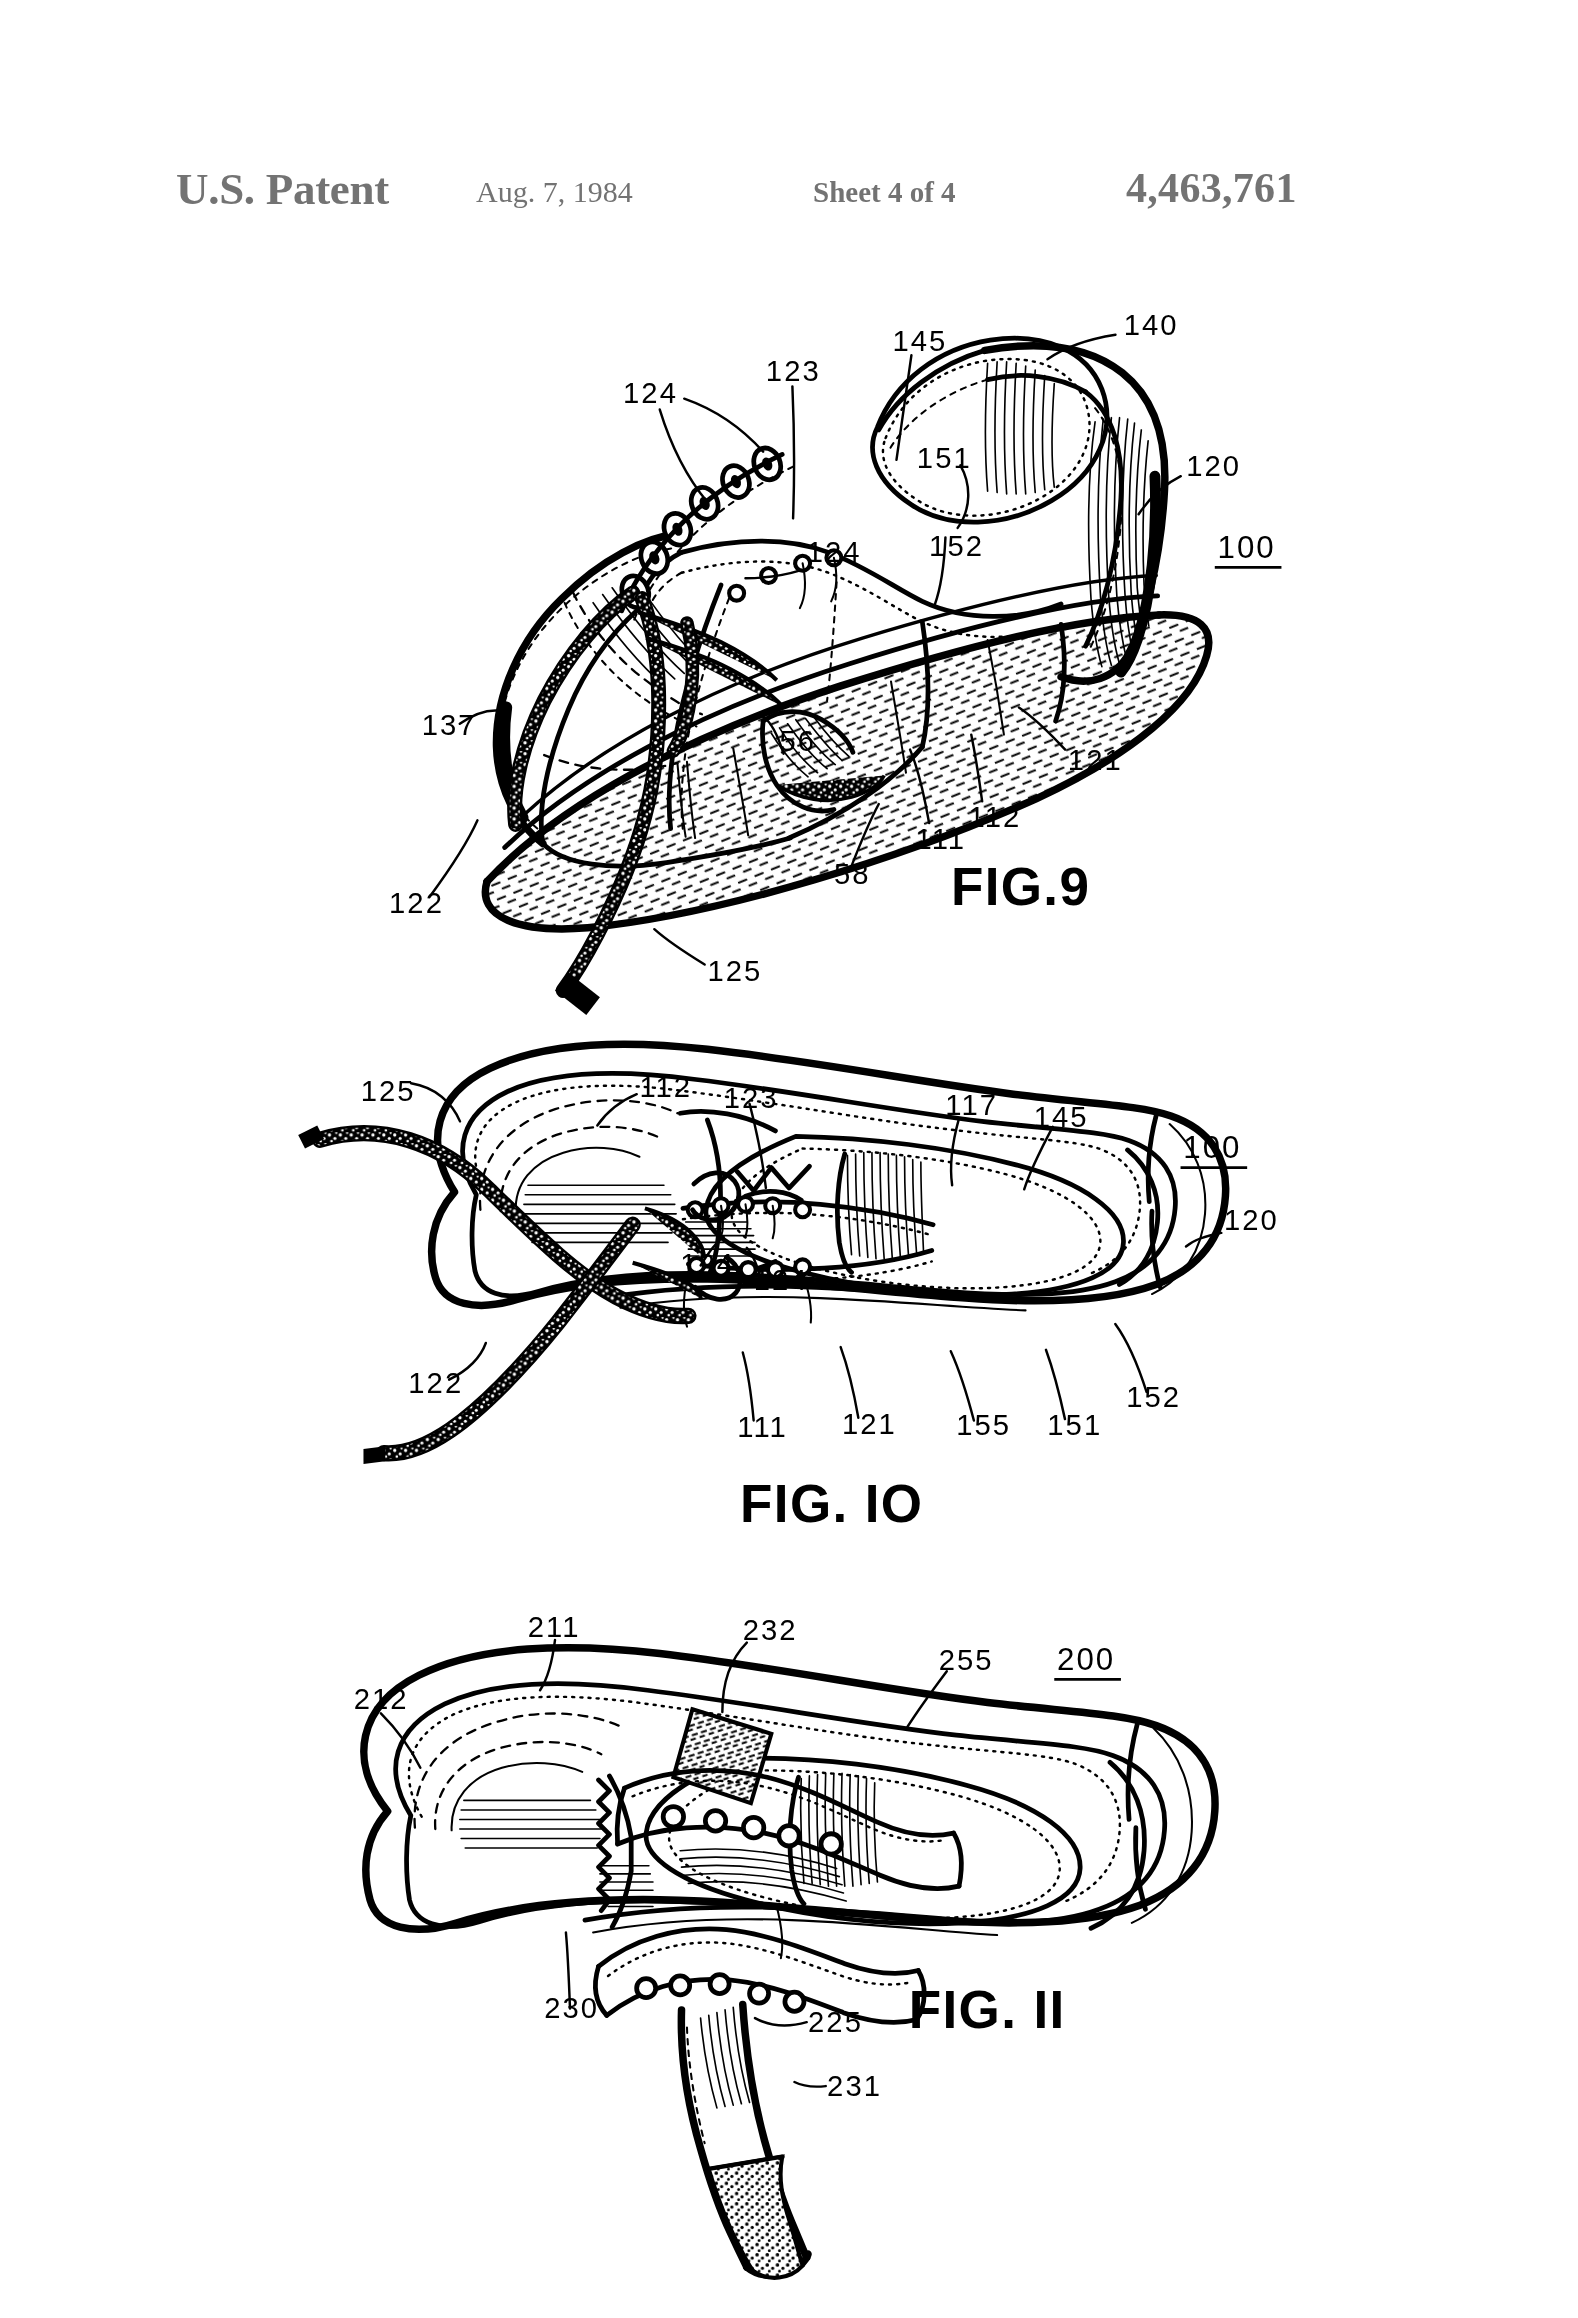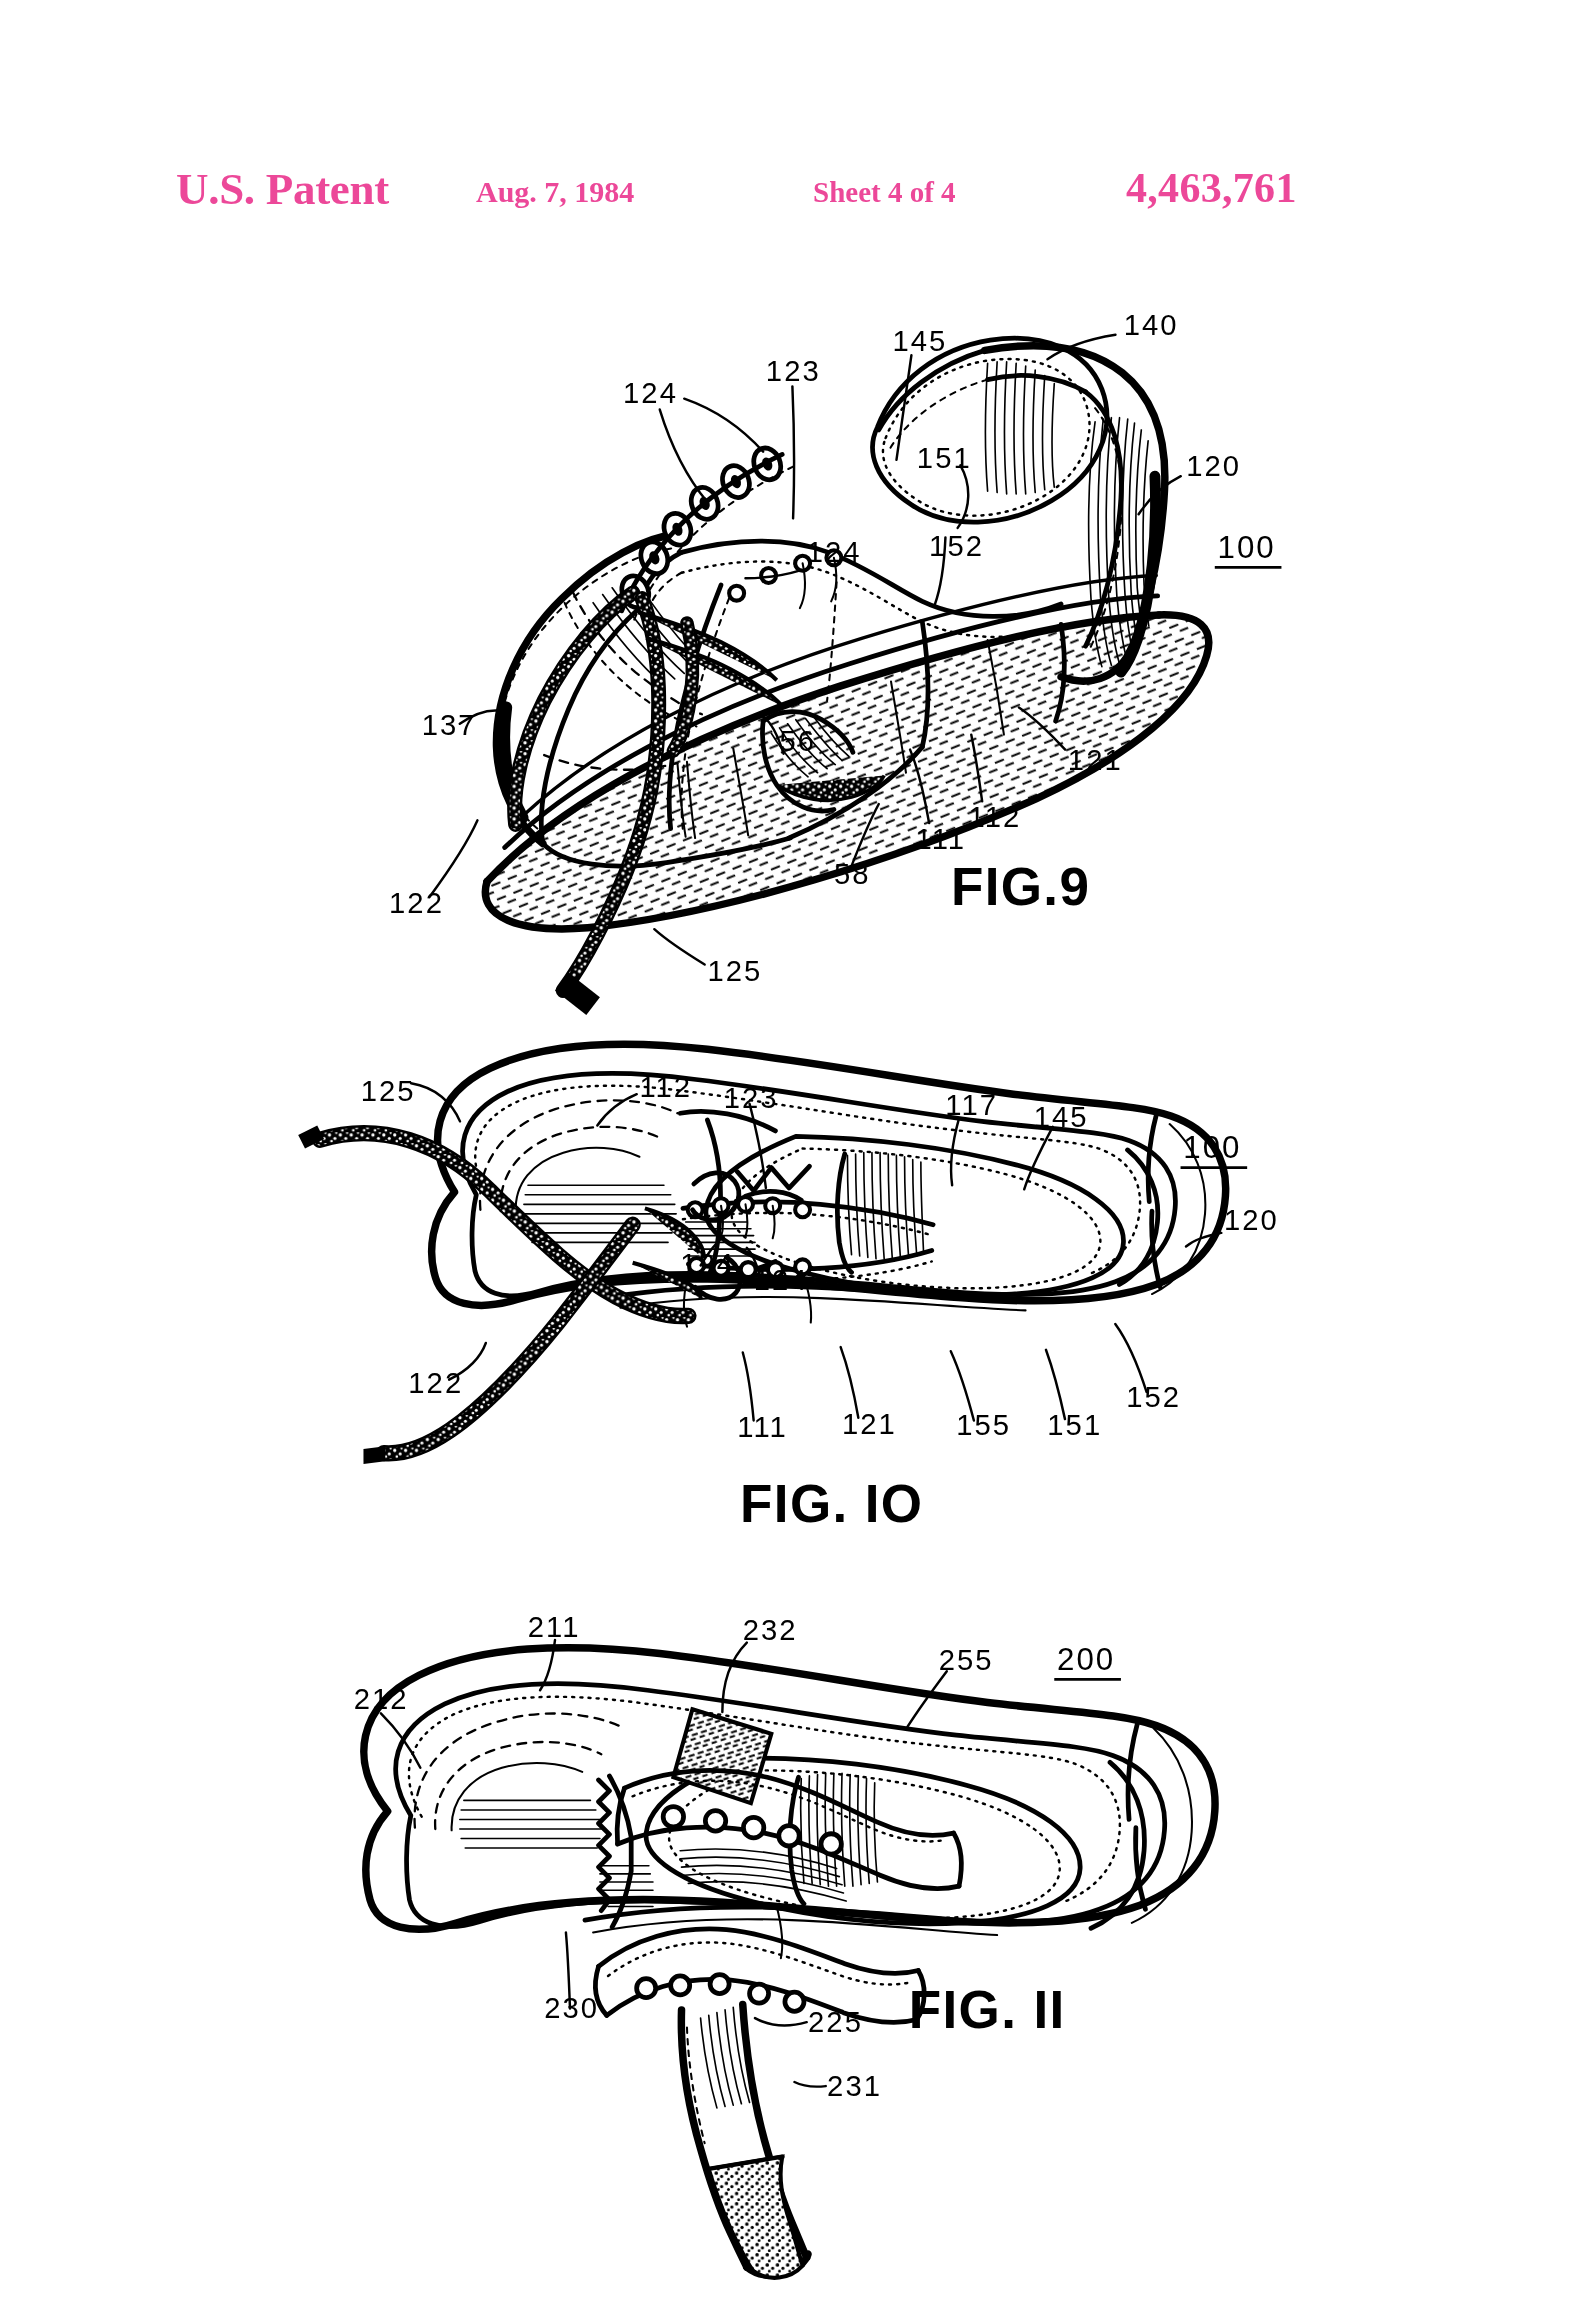--- a/index.html
+++ b/index.html
@@ -7,27 +7,27 @@
     width:1578px;height:2319px;position:relative;overflow:hidden;
     font-family:"Liberation Serif", serif;
     color:#000;
   }
   #sheet{position:absolute;inset:0;background:#fff;}
 
   
   #hdr{
     position:absolute;left:0;top:156px;width:1578px;height:82px;
   }
-  #hdr .hd{position:absolute;white-space:nowrap;color:#ec4899;}
+  #hdr .hd{position:absolute;white-space:nowrap;color:#737373;}
   #hdr-office{
     left:176px;top:6.8px;font-size:45px;font-weight:700;letter-spacing:-0.3px;
     font-family:"Liberation Serif", serif;
   }
   #hdr-date{
-    left:476px;top:19px;font-size:30px;font-weight:700;
+    left:476px;top:19px;font-size:30px;font-weight:400;
     font-family:"Liberation Serif", serif;
   }
   #hdr-sheet{
     left:813px;top:20.4px;font-size:29px;font-weight:700;
     font-family:Liberation Serif, serif;
   }
   #hdr-pn{
     left:1126px;top:8.2px;font-size:42px;font-weight:700;letter-spacing:0.3px;
     font-family:"Liberation Serif", serif;
   }

